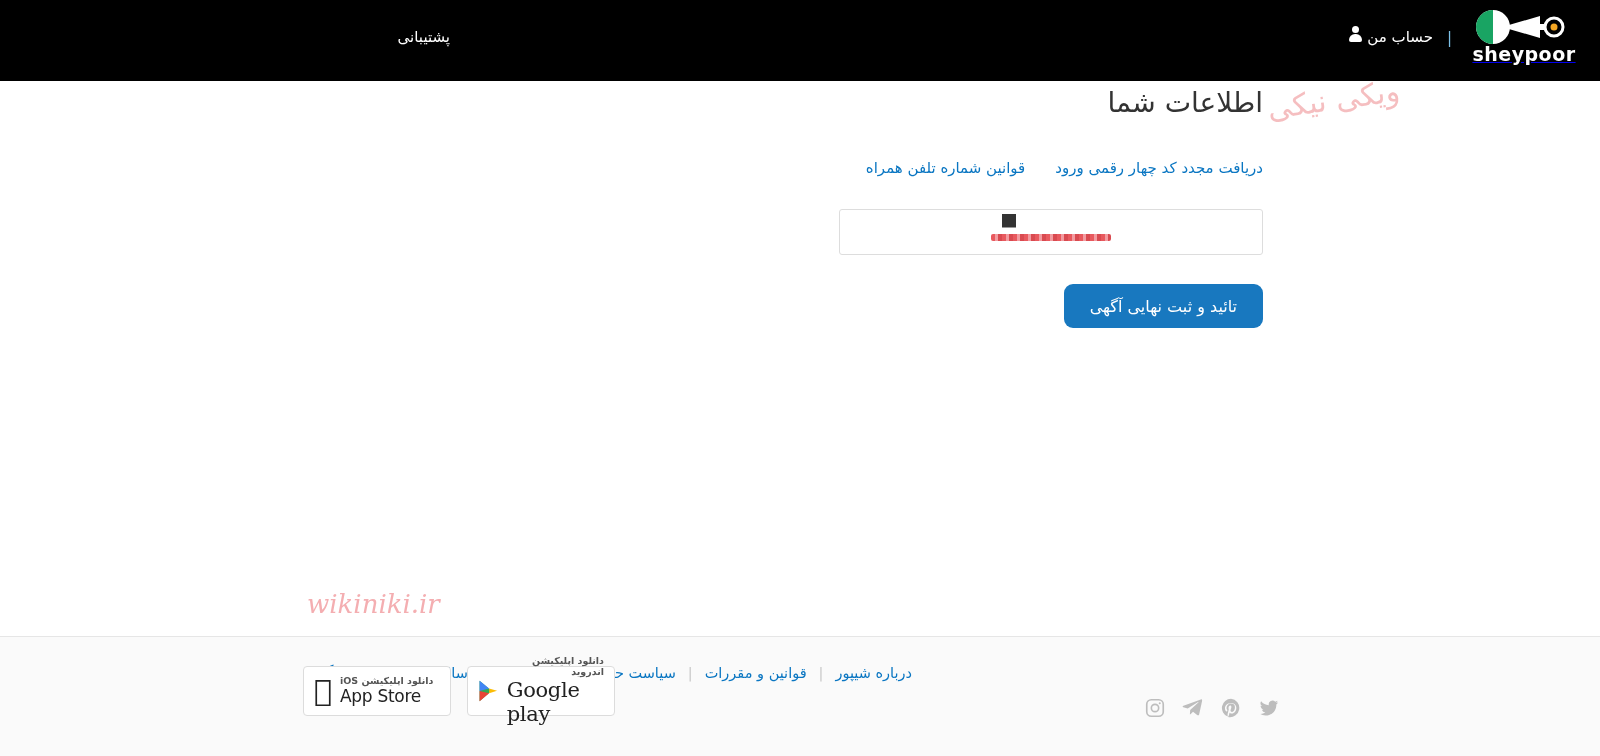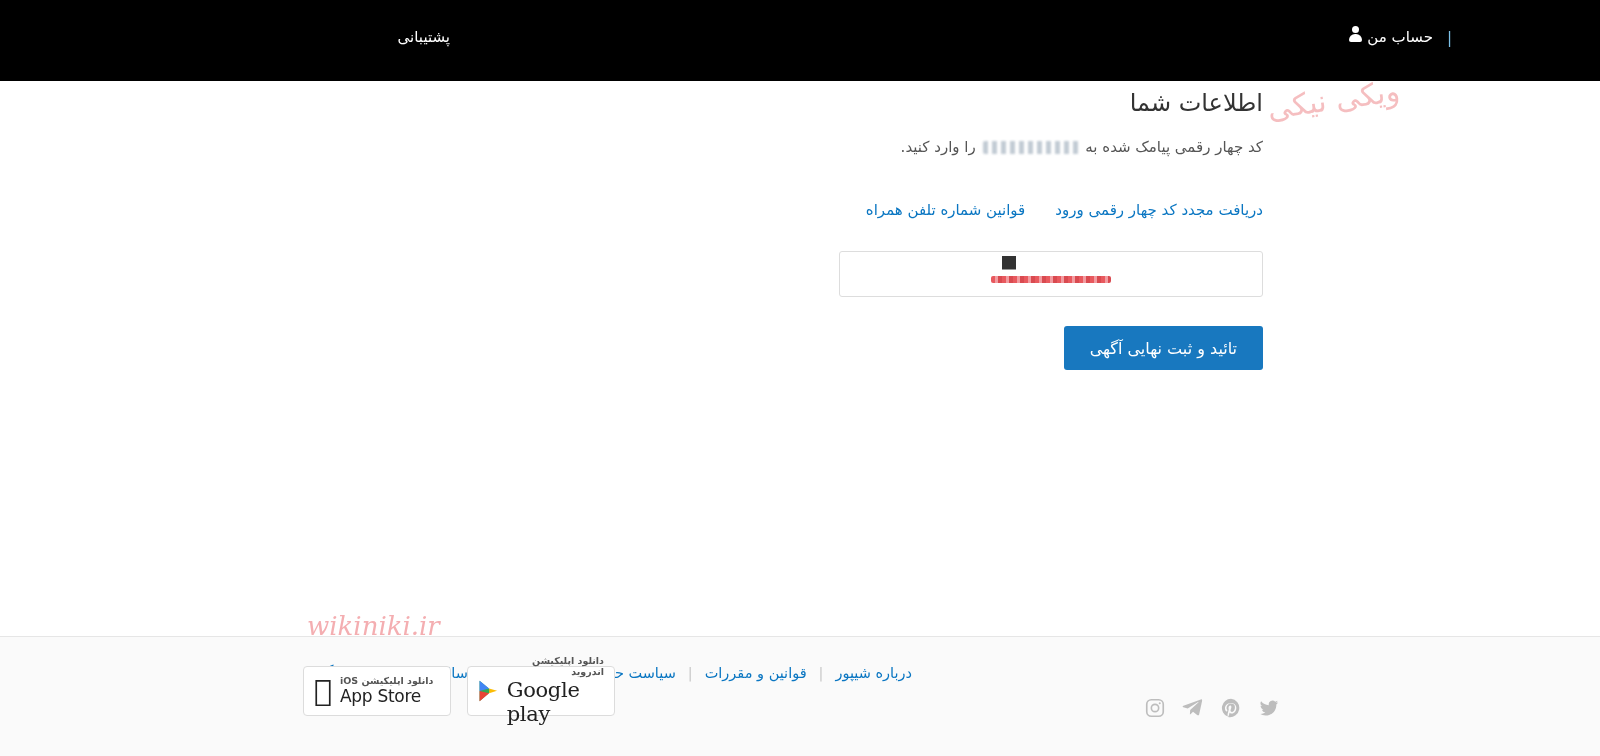--- a/index.html
+++ b/index.html
@@ -85,39 +85,39 @@
   
   .wm-top {
     position: absolute; right: 200px; top: 82px;
     font-family: "DejaVu Serif", serif;
     font-size: 30px; color: #f2a9ab; opacity: .75;
     transform: rotate(-8deg);
     letter-spacing: 1px;
     pointer-events: none;
   }
   .wm-bottom {
-    position: absolute; left: 307px; top: 611px;
+    position: absolute; left: 307px; top: 589px;
     font-family: "DejaVu Serif", serif;
     font-style: italic;
     font-size: 26px; color: #f4aeb1;
     pointer-events: none;
   }
 
   
   .main {
     position: absolute; top: 75px; left: 0;
     width: 1600px; height: 560px;
   }
   .form-wrap {
     position: absolute; right: 337px; top: 14px;
     width: 430px;
     text-align: right;
   }
   .title {
-    font-size: 24px; color: #333333; font-weight: normal;
+    font-size: 28px; color: #333333; font-weight: normal;
     margin: 0 0 18px 0; line-height: 28px;
   }
   .desc {
     font-size: 15px; color: #555555; line-height: 24px;
     margin: 0; position: relative;
   }
   .masked-phone {
     display: inline-block;
     width: 96px; height: 13px;
     vertical-align: middle;
@@ -160,21 +160,21 @@
     top: 9px;
     width: 120px; height: 7px;
     background: repeating-linear-gradient(90deg,
       #e8595e 0 4px, #f29ba0 4px 7px, #d94a50 7px 11px);
     border-radius: 2px;
     filter: blur(.5px);
   }
   .submit-btn {
     margin-top: 29px;
     background: #1878bf; color: #ffffff;
-    border: none; border-radius: 3px;
+    border: none; border-radius: 9px;
     height: 44px; padding: 0 26px;
     font-size: 16px; font-family: inherit;
     cursor: pointer;
   }
 
   
   .footer {
     position: absolute; left: 0; top: 636px;
     width: 1600px; height: 120px;
     background: #fafafa;
@@ -219,35 +219,42 @@
   <a class="support-link" href="#">پشتیبانی</a>
 
   <div class="nav">
     <span class="sep">|</span>
     <a href="#" class="account-link">
       <span>حساب من</span>
       <span class="person-icon"></span>
     </a>
   </div>
 
+  <a href="#" class="logo">
+    <span class="logo-mark">
+      <span class="logo-circle"></span>
+      <svg class="logo-racket" viewBox="0 0 74 28" aria-hidden="true">
+        <path d="M6 14 L44 3 L44 25 Z" fill="#ffffff"></path>
+        <circle cx="58" cy="14" r="9" fill="none" stroke="#ffffff" stroke-width="3"></circle>
+        <circle cx="58" cy="14" r="3.5" fill="#f5a623"></circle>
+        <rect x="44" y="11" width="6" height="6" fill="#ffffff"></rect>
+      </svg>
+    </span>
+    <span class="logo-text">sheypoor</span>
+  </a>
 </div>
 
 <div class="wm-top">ویکی نیکی</div>
 <div class="wm-bottom">wikiniki.ir</div>
 
 <div class="main">
   <div class="form-wrap">
 
     <h1 class="title">اطلاعات شما</h1>
 
-    <p class="desc">
-      <span>کد چهار رقمی پیامک شده به</span>
-      <span class="masked-phone"></span>
-      <span>را وارد کنید.</span>
-    </p>
 
     <div class="links-row">
       <a href="#">دریافت مجدد کد چهار رقمی ورود</a>
       <a href="#">قوانین شماره تلفن همراه</a>
     </div>
 
     <div class="code-box">
       <div class="code-digits">
         <div class="code-redact"></div>
         <span class="code-caret"></span>

